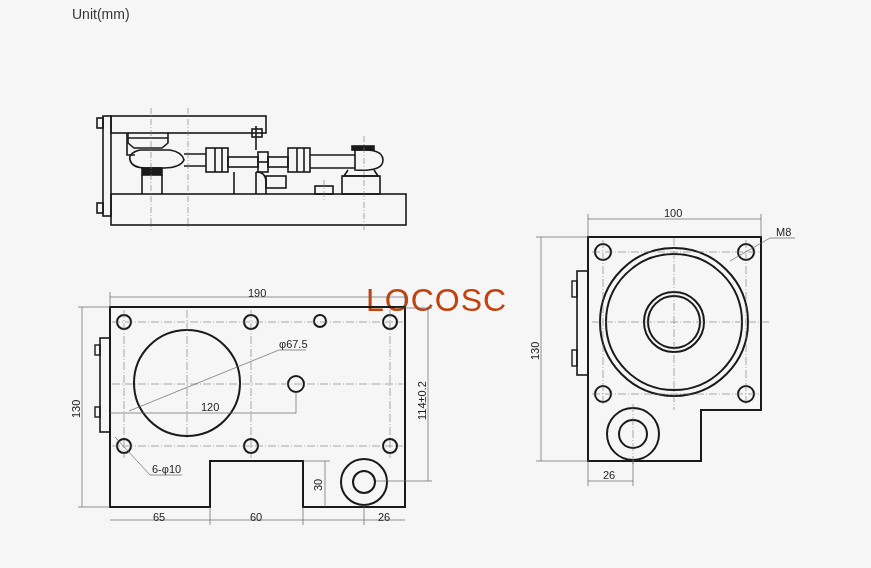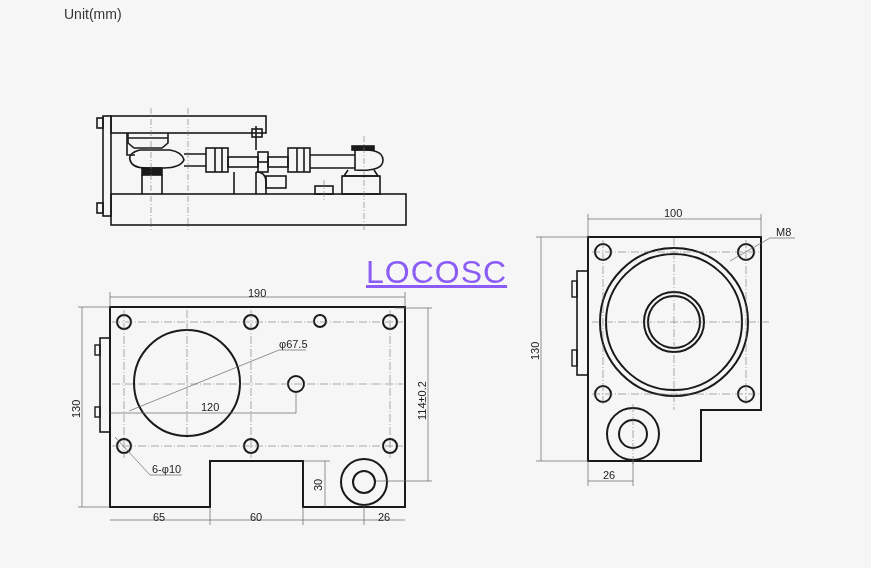--- a/index.html
+++ b/index.html
@@ -1,19 +1,19 @@
 <!DOCTYPE html>
 <html><head>
 <meta charset="utf-8">
 <style>
   html, body { margin:0; padding:0; }
   body { width:871px; height:568px; background:#f6f6f6; position:relative; overflow:hidden;
          font-family:"Liberation Sans", sans-serif; }
-  #unit { position:absolute; left:64px; top:6px; font-size:14px; color:#333; }
-  #watermark { position:absolute; left:366px; top:254px; font-size:32px; color:#8b5cf6; letter-spacing:1px;text-decoration:underline; }
+  #unit { position:absolute; left:72px; top:6px; font-size:14px; color:#333; }
+  #watermark { position:absolute; left:366px; top:282px; font-size:32px; color:#c2410c; letter-spacing:1px; }
   svg { position:absolute; left:0; top:0; }
   .dim { font-family:"Liberation Sans", sans-serif; font-size:11px; fill:#222; }
 </style>
 </head>
 <body>
 
 <div id="unit">Unit(mm)</div>
 <div id="watermark">LOCOSC</div>
 
 <svg width="871" height="568" viewBox="0 0 871 568">

